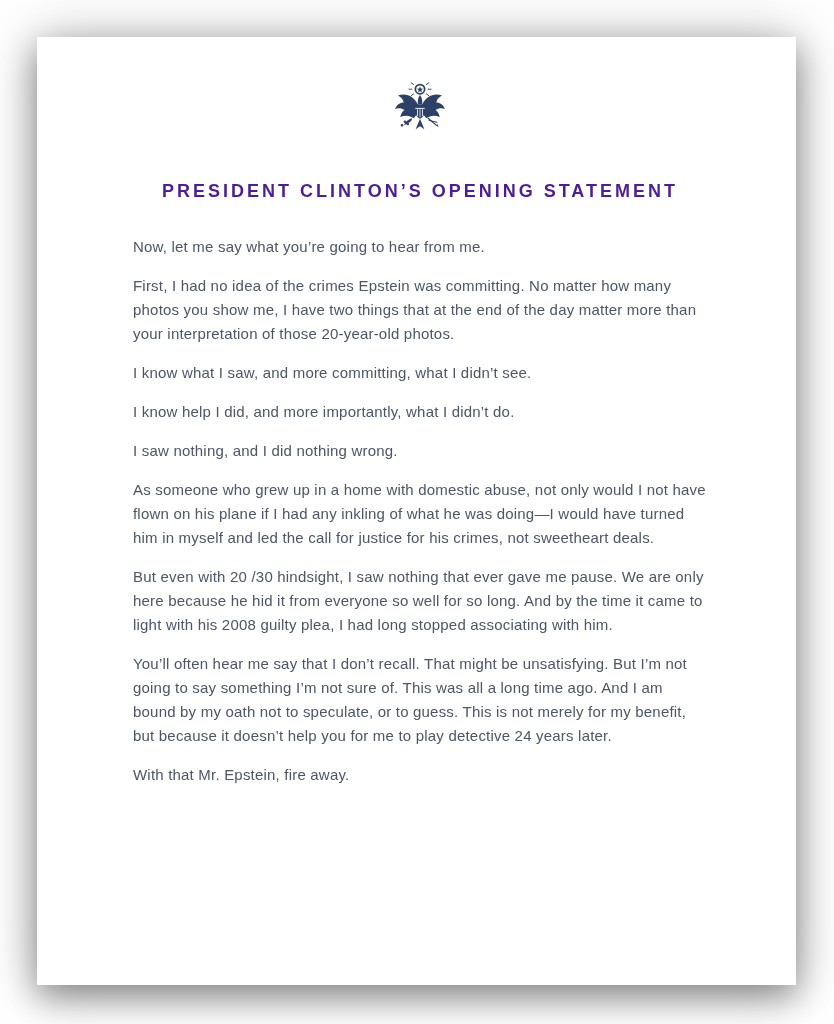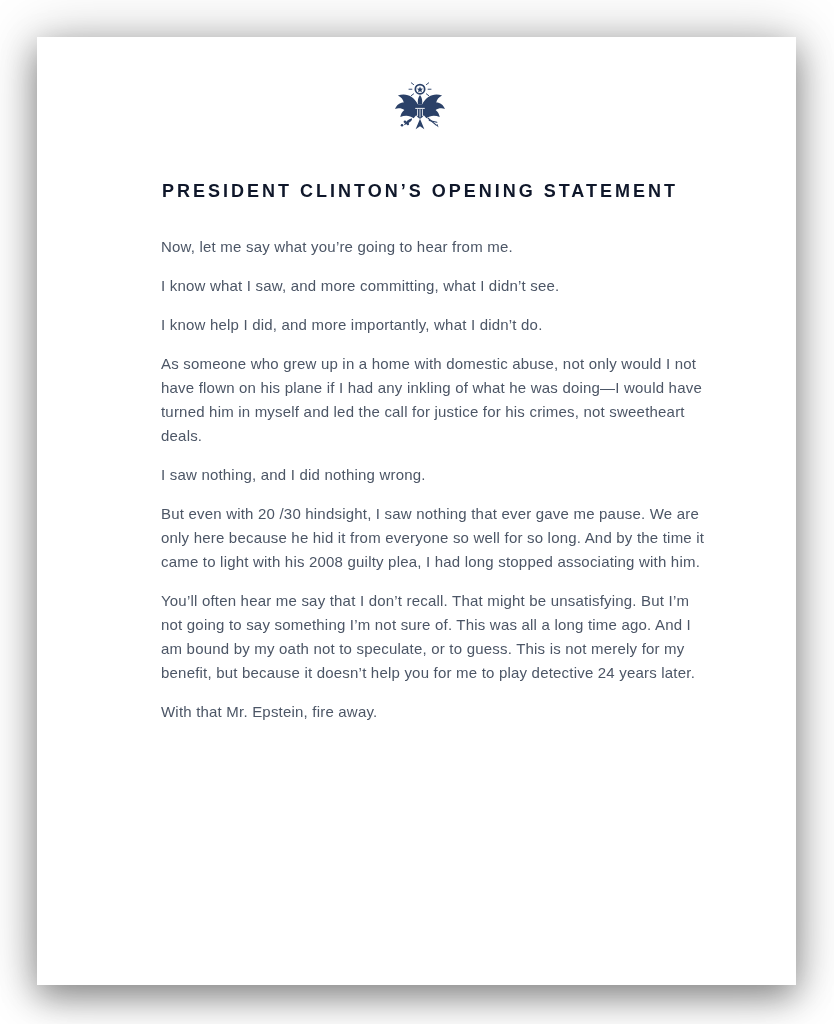--- a/index.html
+++ b/index.html
@@ -24,38 +24,37 @@
   }
   .seal-wrap {
     width: 100%;
     display: flex;
     justify-content: center;
     padding-top: 44px;
   }
   .heading {
     margin-top: 24px;
     text-align: center;
-    color: #0f172a;
+    color: #4c1d95;
     font-size: 18px;
     font-weight: 700;
     letter-spacing: 3px;
     line-height: 36px;
   }
   .heading .hline { display: block; }
   .body-text {
     margin-top: 26px;
   }
   .body-text p {
     color: #4c5666;
     font-size: 15px;
     line-height: 24px;
     letter-spacing: 0.2px;
     margin-bottom: 15px;
     max-width: 576px;
-    margin-left: 28px;
   }
 </style>
 </head>
 <body>
 
 <div class="stage">
   <div class="page">
 
     <div class="seal-wrap">
       <span>
@@ -105,23 +104,24 @@
         </svg>
       </span>
     </div>
 
     <h1 class="heading">
       <span class="hline">PRESIDENT CLINTON’S OPENING STATEMENT</span>
     </h1>
 
     <div class="body-text">
       <p>Now, let me say what you’re going to hear from me.</p>
+      <p>First, I had no idea of the crimes Epstein was committing. No matter how many photos you show me, I have two things that at the end of the day matter more than your interpretation of those 20-year-old photos.</p>
       <p>I know what I saw, and more committing, what I didn’t see.</p>
       <p>I know help I did, and more importantly, what I didn’t do.</p>
+      <p>I saw nothing, and I did nothing wrong.</p>
       <p>As someone who grew up in a home with domestic abuse, not only would I not have flown on his plane if I had any inkling of what he was doing—I would have turned him in myself and led the call for justice for his crimes, not sweetheart deals.</p>
-      <p>I saw nothing, and I did nothing wrong.</p>
       <p>But even with 20 /30 hindsight, I saw nothing that ever gave me pause. We are only here because he hid it from everyone so well for so long. And by the time it came to light with his 2008 guilty plea, I had long stopped associating with him.</p>
       <p>You’ll often hear me say that I don’t recall. That might be unsatisfying. But I’m not going to say something I’m not sure of. This was all a long time ago. And I am bound by my oath not to speculate, or to guess. This is not merely for my benefit, but because it doesn’t help you for me to play detective 24 years later.</p>
       <p>With that Mr. Epstein, fire away.</p>
     </div>
 
   </div>
 </div>
 
 </body></html>

